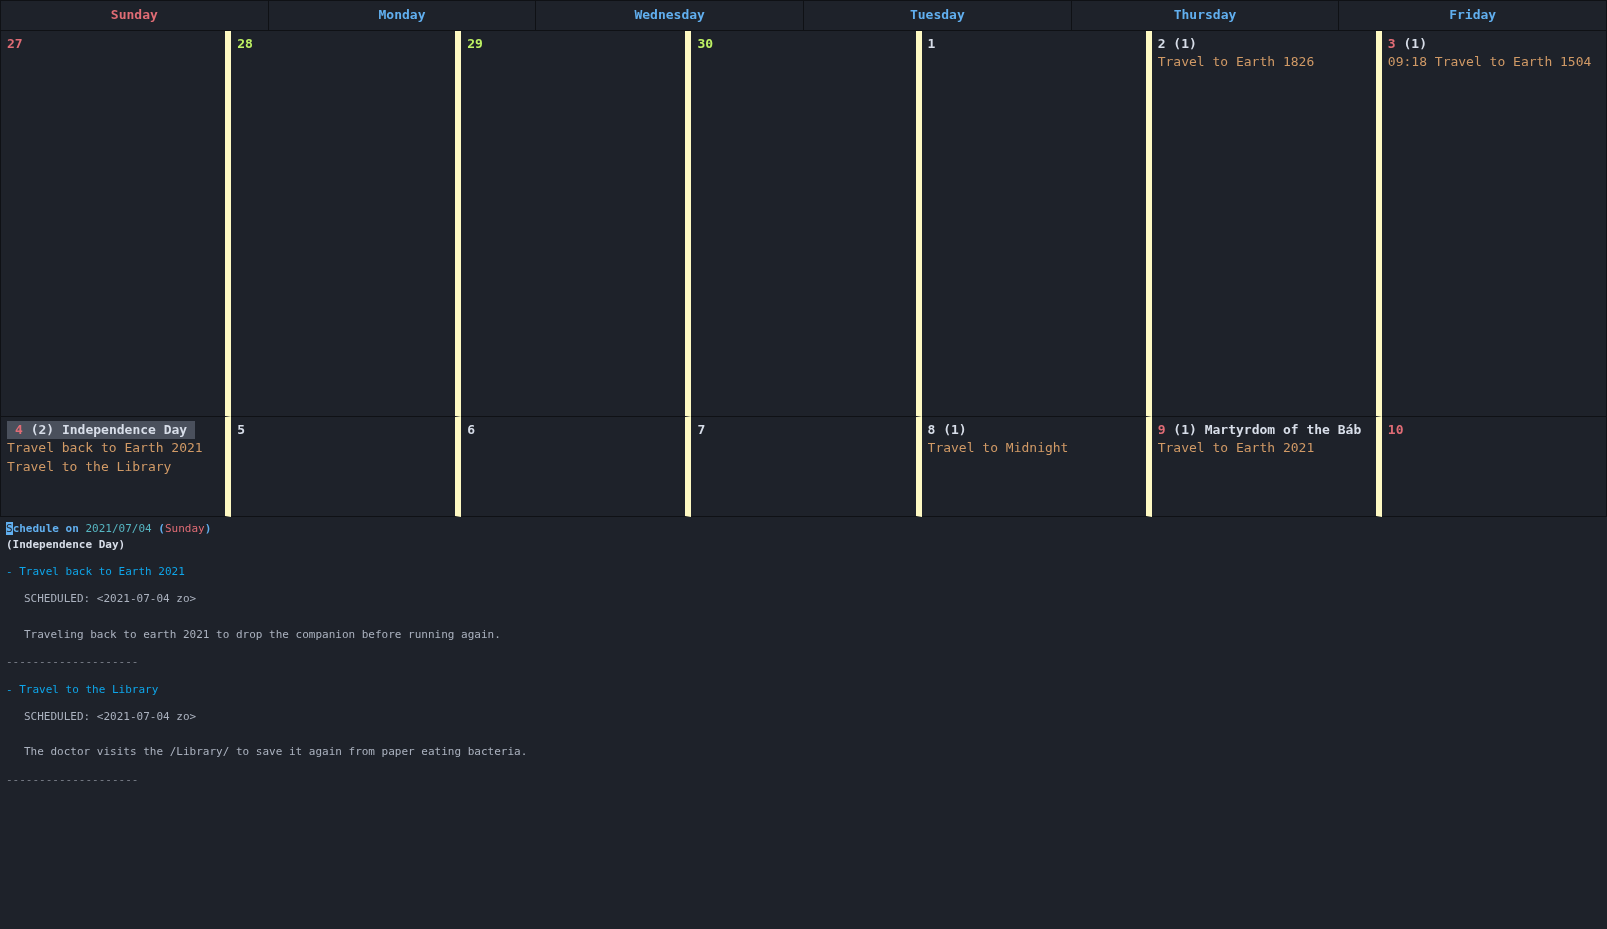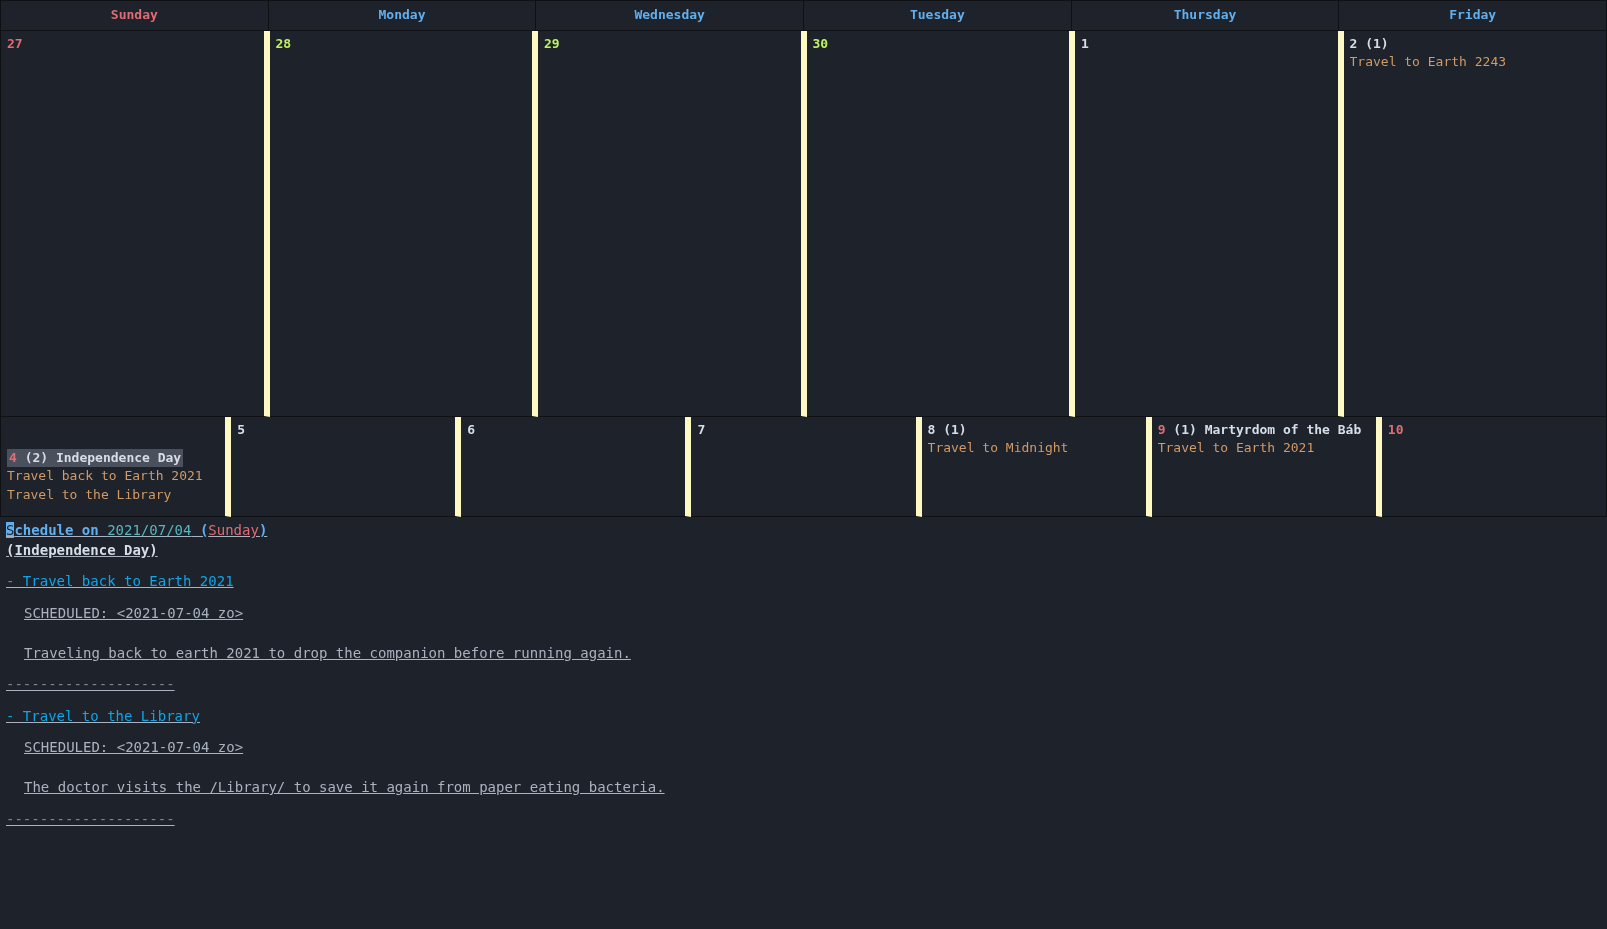--- a/index.html
+++ b/index.html
@@ -63,35 +63,33 @@
   .count {
     color: #d8dee9;
     font-weight: bold;
   }
   .holiday {
     color: #d8dee9;
     font-weight: bold;
   }
   .selected-badge {
     background: #4a505c;
-    padding: 0 2px;
+    padding: 0 8px;
     display: inline-block;
-    margin-top: 28px;
   }
   .event {
     color: #d19a66;
     white-space: nowrap;
     overflow: hidden;
     text-overflow: clip;
   }
 
   .schedule {
     padding: 4px 6px 0 6px;
-    font-size: 14px;
-    text-decoration: underline;
+    font-size: 11px;
   }
   .sched-title .s-hl {
     background: #61afef;
     color: #1e222a;
   }
   .sched-title .s-blue { color: #61afef; font-weight: bold; }
   .sched-title .s-cyan { color: #56b6c2; }
   .sched-title .s-red { color: #e06c75; }
   .sched-sub { color: #d8dee9; font-weight: bold; }
 
@@ -125,21 +123,26 @@
     </div>
     <div class="day-cell">
       <span class="daynum muted">30</span>
     </div>
     <div class="day-cell">
       <span class="daynum">1</span>
     </div>
     <div class="day-cell">
       <span class="daynum">2</span>
       <span class="count">(1)</span>
-      <div class="event">Travel to Earth 2243</div>
+      <div class="event">Travel to Earth 1826</div>
+    </div>
+    <div class="day-cell">
+      <span class="daynum red">3</span>
+      <span class="count">(1)</span>
+      <div class="event">09:18 Travel to Earth 1504</div>
     </div>
   </div>
 
   <div class="week-row short">
     <div class="day-cell">
       <span class="selected-badge">
         <span class="daynum red">4</span>
         <span class="count">(2)</span>
         <span class="holiday">Independence Day</span>
       </span>

